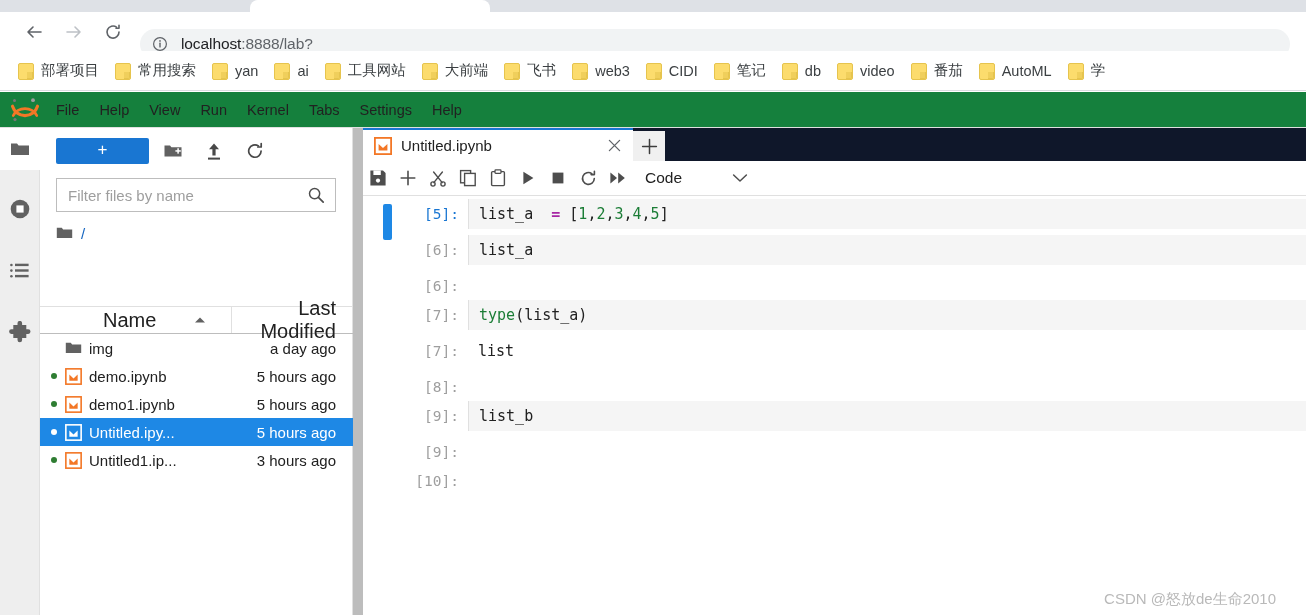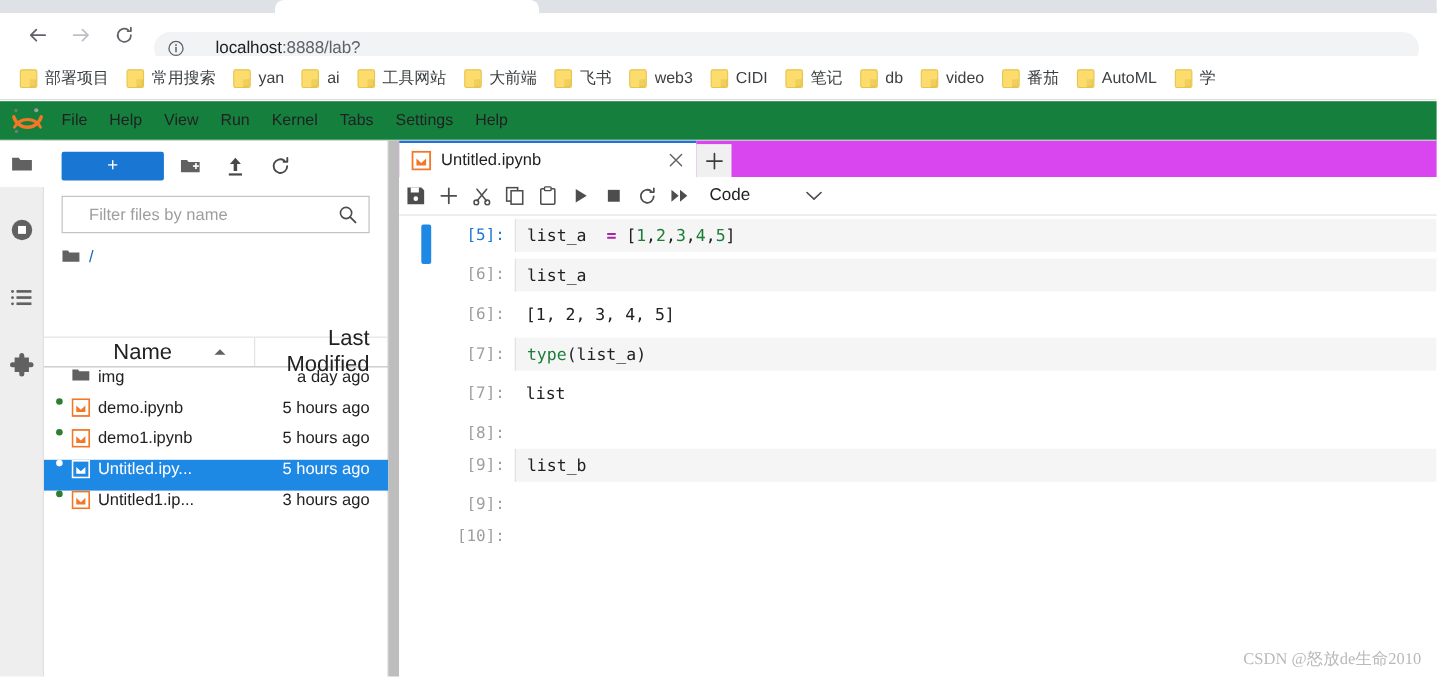--- a/index.html
+++ b/index.html
@@ -31,21 +31,21 @@
   }
   .nav-btn svg { display: block; }
   .omnibox {
     position: absolute; left: 140px; top: 17px;
     width: 1150px; height: 30px;
     background: #f1f3f4; border-radius: 15px;
     display: flex; align-items: center;
   }
   .omnibox .info-icon { margin-left: 12px; width: 16px; height: 16px; flex: none; }
   .omnibox .url {
-    margin-left: 28px; font-size: 15.5px; color: #202124;
+    margin-left: 13px; font-size: 15.5px; color: #202124;
     white-space: nowrap; letter-spacing: -0.1px; text-align: center;
   }
   .omnibox .url .dim { color: #5f6368; }
 
   
   .bookmarks {
     position: absolute; left: 0; top: 51px; width: 1306px; height: 40px;
     background: #ffffff;
     display: flex; align-items: center;
     padding-left: 10px;
@@ -128,21 +128,21 @@
     width: 34px; height: 28px; margin-left: 7px; flex: none;
     display: flex; align-items: center; justify-content: center;
   }
   .fb-filter {
     position: absolute; left: 16px; top: 50px;
     width: 280px; height: 34px;
     border: 1px solid #bdbdbd; background: #fff;
     display: flex; align-items: center;
   }
   .fb-filter .ph {
-    margin-left: 24px; font-size: 15px; color: #9e9e9e; flex: 1;
+    margin-left: 11px; font-size: 15px; color: #9e9e9e; flex: 1;
   }
   .fb-filter .mag { margin-right: 10px; flex: none; }
   .fb-breadcrumb {
     position: absolute; left: 16px; top: 92px; height: 26px;
     display: flex; align-items: center;
   }
   .fb-breadcrumb .slash {
     margin-left: 8px; font-size: 15px; color: #1565c0;
   }
   .fb-header {
@@ -154,21 +154,21 @@
   .fb-header .col-name {
     width: 144px; padding-left: 15px; display: flex; align-items: center;
     border-right: 1px solid #e0e0e0; height: 100%;
   }
   .fb-header .sort-caret { margin-left: 38px; }
   .fb-header .col-mod {
     flex: 1; text-align: right; padding-right: 17px;
   }
   .fb-row {
     position: absolute; left: 0; width: 313px; height: 28px;
-    display: flex; align-items: flex-start; font-size: 15px; color: #212121;
+    display: flex; align-items: center; font-size: 15px; color: #212121;
   }
   .fb-row.selected { background: #1e88e5; color: #ffffff; }
   .fb-row .dot {
     width: 16px; margin-left: 6px; flex: none; display: flex;
     justify-content: center; align-items: center;
   }
   .fb-row .dot i {
     width: 6px; height: 6px; border-radius: 50%; background: #2e7d32;
     display: block;
   }
@@ -183,21 +183,21 @@
     background: #bdbdbd;
   }
 
   
   .jl-main {
     position: absolute; left: 363px; top: 0; width: 943px; height: 487px;
     background: #ffffff;
   }
   .dock-tabbar {
     position: absolute; left: 0; top: 0; width: 943px; height: 33px;
-    background: #d946ef;
+    background: #0f172a;
   }
   .dock-tab {
     position: absolute; left: 0; top: 0; width: 270px; height: 33px;
     background: #ffffff; border-top: 2px solid #1976d2;
     display: flex; align-items: center;
   }
   .dock-tab .ticon { margin-left: 11px; flex: none; }
   .dock-tab .tlabel {
     margin-left: 9px; font-size: 15px; color: #212121; flex: 1;
     white-space: nowrap;
@@ -258,23 +258,23 @@
     padding: 5px 0 5px 10px;
     font-family: "DejaVu Sans Mono", monospace;
     font-size: 15px; color: #212121; line-height: 20px;
     white-space: pre;
   }
   .tok-op { color: #a626a4; font-weight: bold; }
   .tok-num { color: #1b7d36; }
   .tok-fn { color: #1b7d36; }
 
   .watermark {
-    position: absolute; right: 14px; bottom: 6px;
+    position: absolute; right: 30px; bottom: 6px;
     font-size: 15px; color: #b9b9b9;
-    font-family: Liberation Serif, serif;
+    font-family: Liberation Sans, sans-serif;
     pointer-events: none;
   }
 </style>
 </head>
 <body>
 
 <div class="browser-tabstrip">
   <div class="tab-shape" style="left:0px;width:250px;"></div>
   <div class="tab-shape active" style="left:250px;width:240px;"></div>
   <div class="tab-shape" style="left:490px;width:816px;"></div>
@@ -629,21 +629,20 @@
             <div class="cell-activebar"></div>
             <div class="cell-prompt active">[5]:</div>
             <div class="cell-input">list_a  <span class="tok-op">=</span> [<span class="tok-num">1</span>,<span class="tok-num">2</span>,<span class="tok-num">3</span>,<span class="tok-num">4</span>,<span class="tok-num">5</span>]</div>
           </div>
           <div class="nb-cell" style="margin-top: 6px;">
             <div class="cell-prompt">[6]:</div>
             <div class="cell-input">list_a</div>
           </div>
           <div class="nb-cell" style="margin-top: 6px;">
             <div class="cell-prompt">[6]:</div>
-            <div class="cell-output">[1, 2, 3, 4, 5]</div>
           </div>
           <div class="nb-cell" style="margin-top: 6px;">
             <div class="cell-prompt">[7]:</div>
             <div class="cell-input"><span class="tok-fn">type</span>(list_a)</div>
           </div>
           <div class="nb-cell" style="margin-top: 6px;">
             <div class="cell-prompt">[7]:</div>
             <div class="cell-output">list</div>
           </div>
           <div class="nb-cell" style="margin-top: 6px;">

